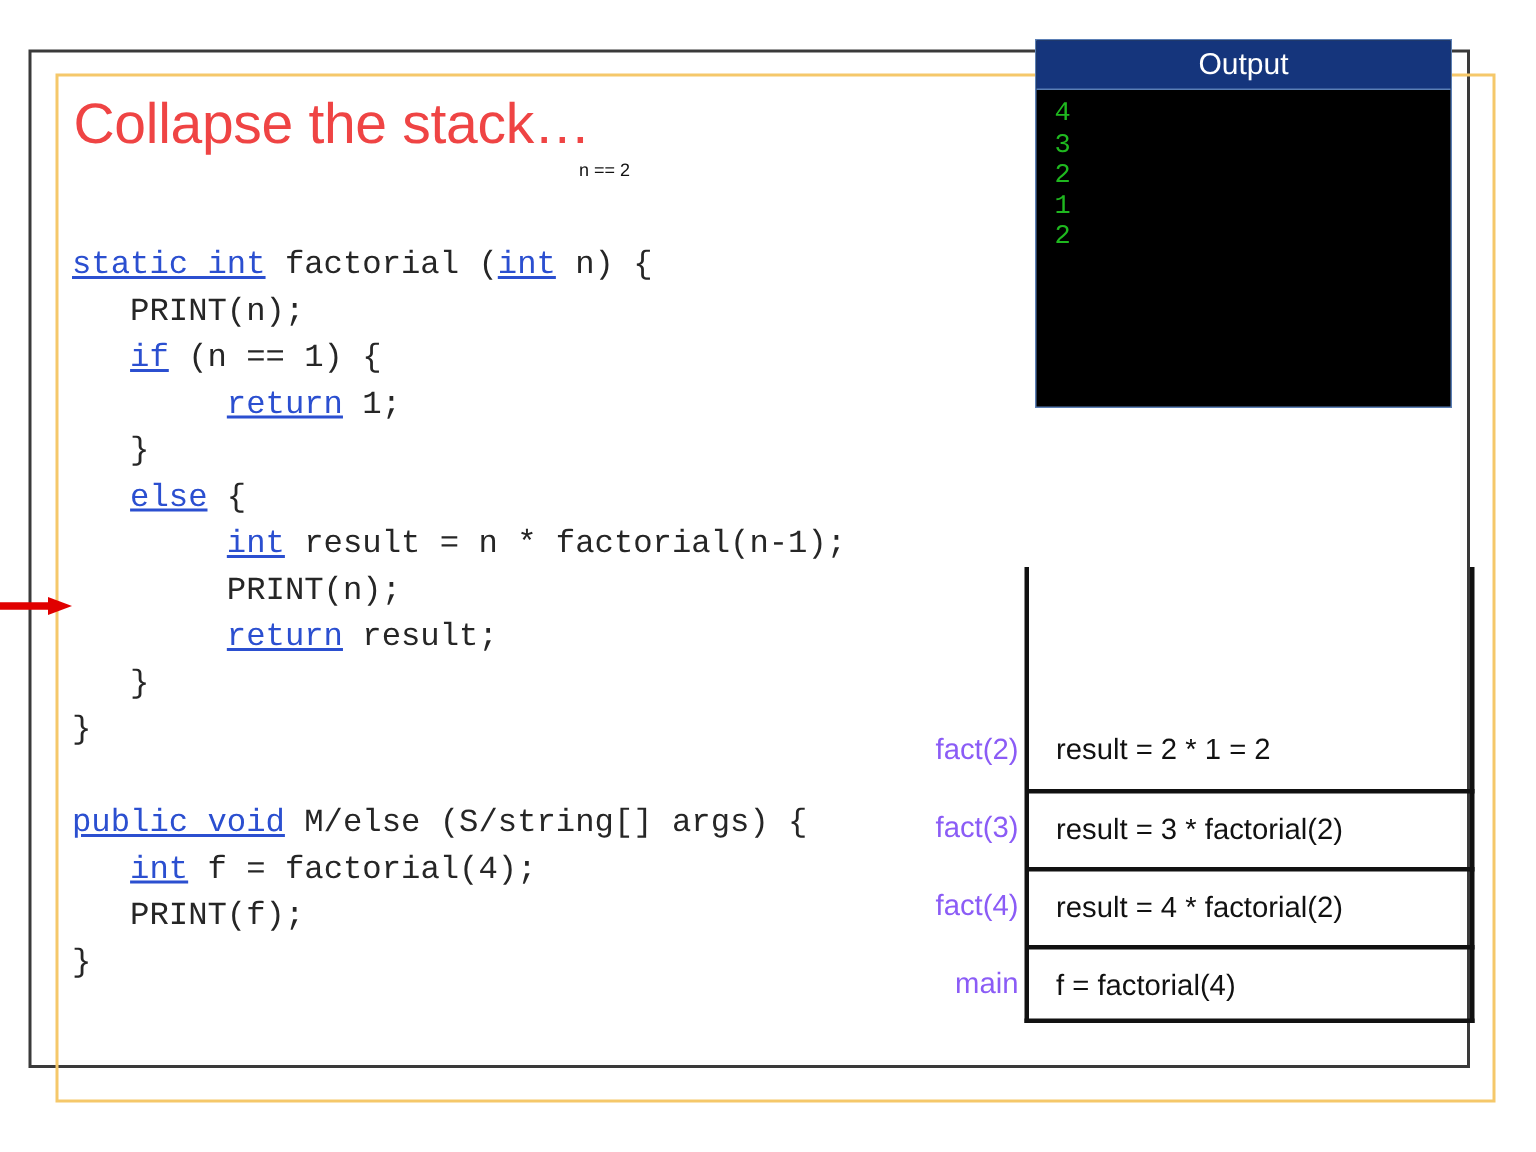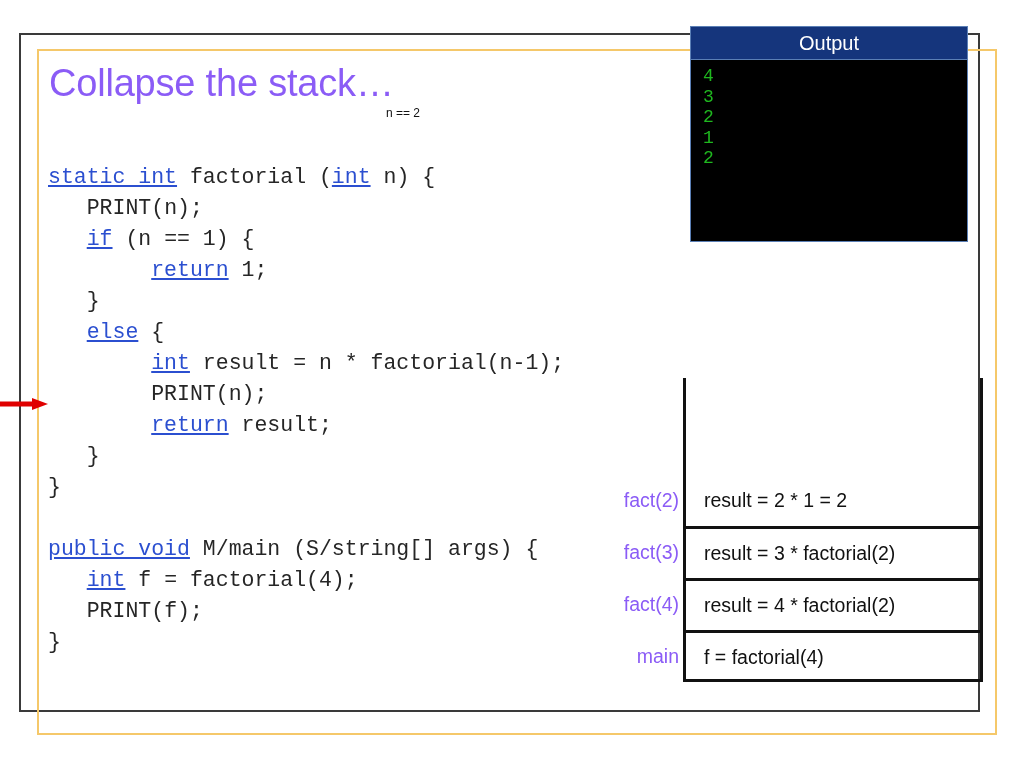--- a/index.html
+++ b/index.html
@@ -46,21 +46,21 @@
     pointer-events: none;
   }
 
   
   #title {
     position: absolute;
     left: 49px;
     top: 60px;
     font-size: 38px;
     line-height: 46px;
-    color: #8b5cf6;
+    color: #ef4444;
     font-weight: normal;
     letter-spacing: -0.2px;
     white-space: nowrap;
   }
 
   
   #n-label {
     position: absolute;
     left: 386px;
     top: 106px;
@@ -84,21 +84,21 @@
   }
   #code .kw { color: #2b4fd0; text-decoration: underline; }
   #code .blank { display: block; height: 31px; }
 
   
   #output-panel {
     position: absolute;
     left: 690px;
     top: 26px;
     width: 278px;
-    height: 216px;
+    height: 246px;
     border: 1px solid #5b7fb5;
     box-sizing: border-box;
     background: #000000;
   }
   #output-title {
     height: 33px;
     line-height: 33px;
     background: #15357c;
     color: #ffffff;
     text-align: center;
@@ -193,21 +193,21 @@
 <span><span>   PRINT(n);</span></span>
 <span><span>   </span><span class="kw">if</span><span> (n == 1) {</span></span>
 <span><span>        </span><span class="kw">return</span><span> 1;</span></span>
 <span><span>   }</span></span>
 <span><span>   </span><span class="kw">else</span><span> {</span></span>
 <span><span>        </span><span class="kw">int</span><span> result = n * factorial(n-1);</span></span>
 <span><span>        PRINT(n);</span></span>
 <span><span>        </span><span class="kw">return</span><span> result;</span></span>
 <span><span>   }</span></span>
 <span><span>}</span></span>
-<span class="blank"></span><span><span class="kw">public void</span><span> M/main (S/string[] args) {</span></span>
+<span class="blank"></span><span><span class="kw">public void</span><span> M/else (S/string[] args) {</span></span>
 <span><span>   </span><span class="kw">int</span><span> f = factorial(4);</span></span>
 <span><span>   PRINT(f);</span></span>
 <span><span>}</span></span>
 </pre>
 
   <svg id="red-arrow" viewBox="0 0 48 12" xmlns="http://www.w3.org/2000/svg">
     <line x1="0" y1="6" x2="36" y2="6" stroke="#e00000" stroke-width="5"></line>
     <polygon points="32,0 48,6 32,12" fill="#e00000"></polygon>
   </svg>
 

